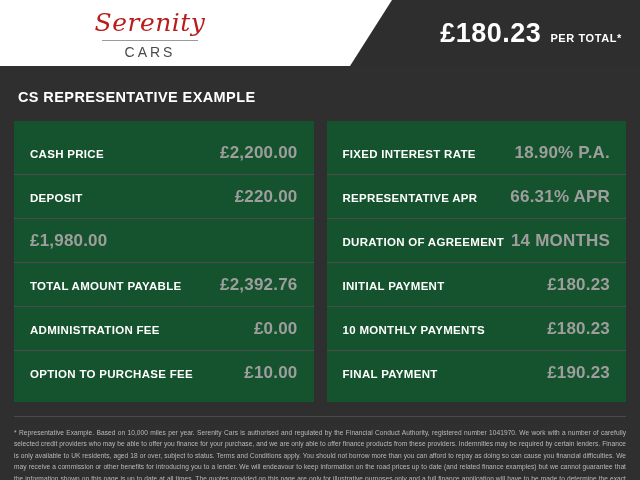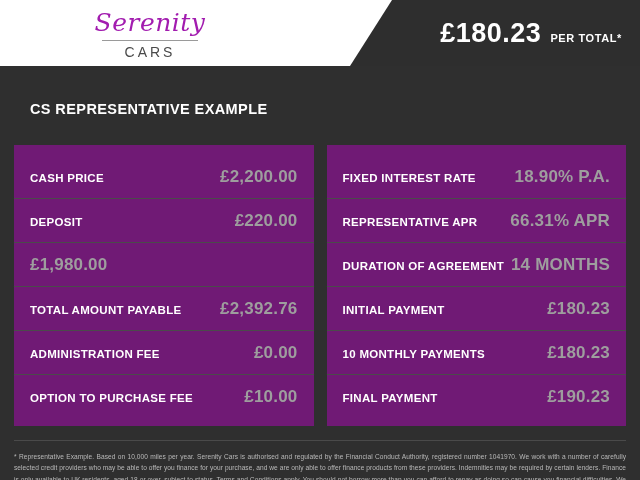--- a/index.html
+++ b/index.html
@@ -31,21 +31,21 @@
     position: absolute;
     left: 60px;
     top: 8px;
     text-align: center;
     width: 180px;
   }
   .logo-script {
     font-family: "DejaVu Serif", serif;
     font-style: italic;
     font-size: 25px;
-    color: #a21caf;
+    color: #b91c1c;
     letter-spacing: 0.5px;
     line-height: 30px;
     white-space: nowrap;
   }
   .logo-rule {
     width: 96px;
     height: 1px;
     background: #9a9a9a;
     margin: 2px auto 3px auto;
   }
@@ -86,36 +86,36 @@
     font-weight: bold;
     letter-spacing: 0.6px;
     margin-left: 9px;
   }
 
   
   .title-bar {
     padding: 19px 0 12px 14px;
   }
   .title-bar h1 {
-    margin: 16px;
+    margin: 4px;
     font-size: 14.5px;
     font-weight: bold;
     color: #ffffff;
     letter-spacing: 0.4px;
     text-transform: uppercase;
   }
 
   
   .panels {
     display: flex;
     gap: 13px;
     padding: 0 14px;
   }
   .panel {
-    background: #701a75;
+    background: #14532d;
     flex: 1 1 0;
     padding: 10px 0 8px 0;
   }
   .row {
     display: flex;
     align-items: baseline;
     justify-content: space-between;
     padding: 11.5px 16px;
     border-bottom: 1px solid #4b4b4b;
   }

